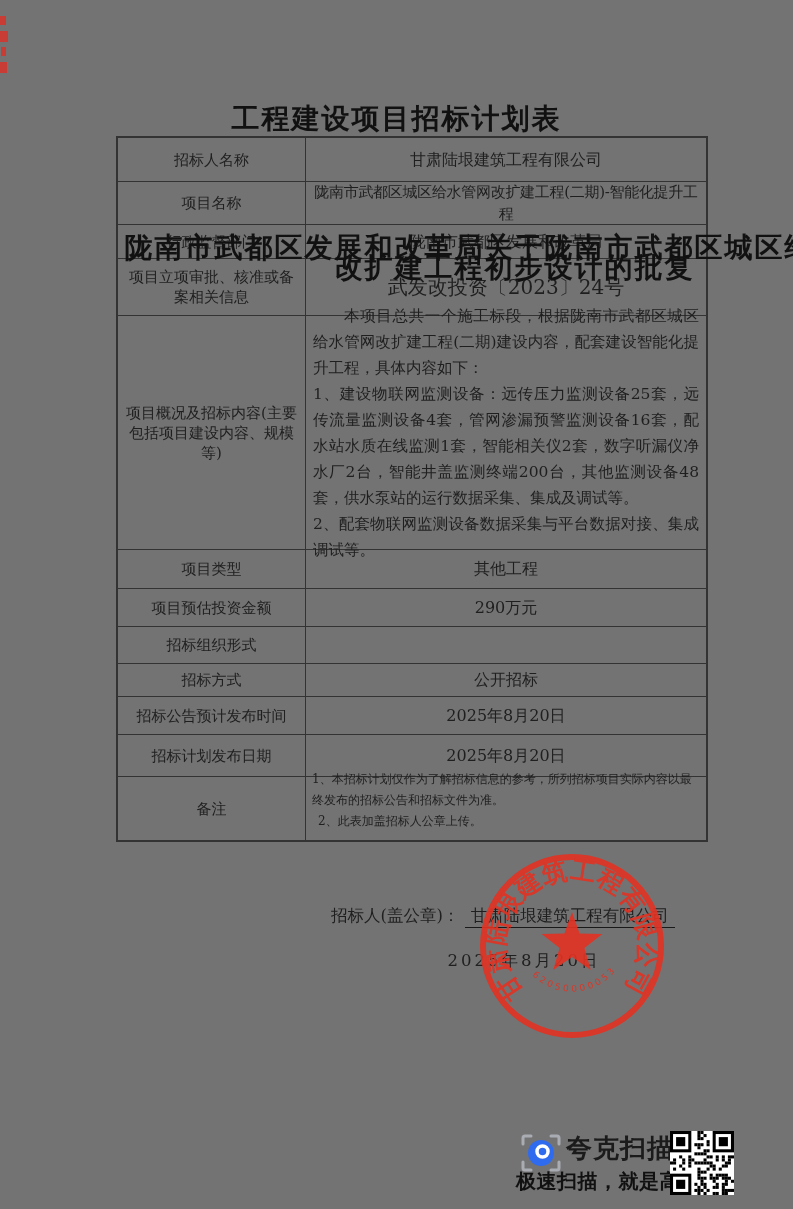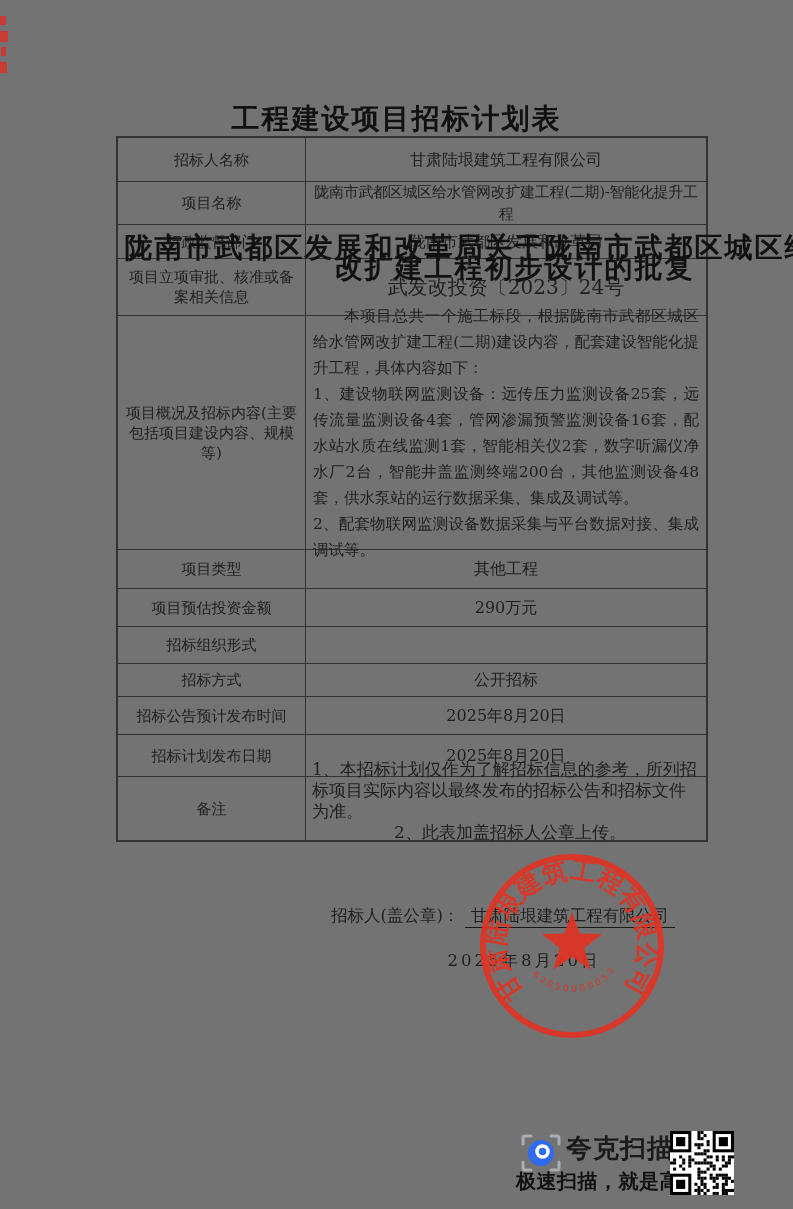--- a/index.html
+++ b/index.html
@@ -34,21 +34,21 @@
   }
   .r1{height:44px}.r2{height:43px}.r3{height:34px}.r4{height:57px}
   .r5{height:234px}.r6{height:39px}.r7{height:38px}.r8{height:37px}
   .r9{height:33px}.r10{height:38px}.r11{height:42px}.r12{height:63px}
   .r2 .cell.val{font-size:15px;letter-spacing:-0.3px;}
   .r4 .cell.val{line-height:20px;font-size:15.5px;}
   .r4 .doc-no{font-size:20px;line-height:21px;}
   .r5 .cell.val{align-items:flex-end;justify-content:center;text-align:justify;
     font-size:15.5px;line-height:26px;padding:2px 7px;}
   .r5 .p1{text-indent:2em;}
-  .r12 .cell.val{align-items:center;text-align:left;font-size:17px;line-height:21px;padding:4px 4px 20px 6px;}
+  .r12 .cell.val{align-items:flex-start;text-align:left;font-size:12px;line-height:21px;padding:4px 4px 20px 6px;}
   .r12 .note-cont{padding-left:6px;}
 
   .sig-row{position:absolute;left:315px;top:905px;font-size:16.5px;white-space:nowrap;margin-left:16px;}
   .sig-company{border-bottom:1.5px solid #1a1a1a;padding:0 6px 2px 6px;}
   .sig-date{position:absolute;left:444px;top:950px;width:160px;text-align:center;
     font-size:16.5px;letter-spacing:3px;white-space:nowrap;}
 
   .seal{position:absolute;left:477px;top:851px;width:190px;height:190px;opacity:.9;}
 
   .wm{position:absolute;left:515px;top:1128px;width:230px;height:70px;

